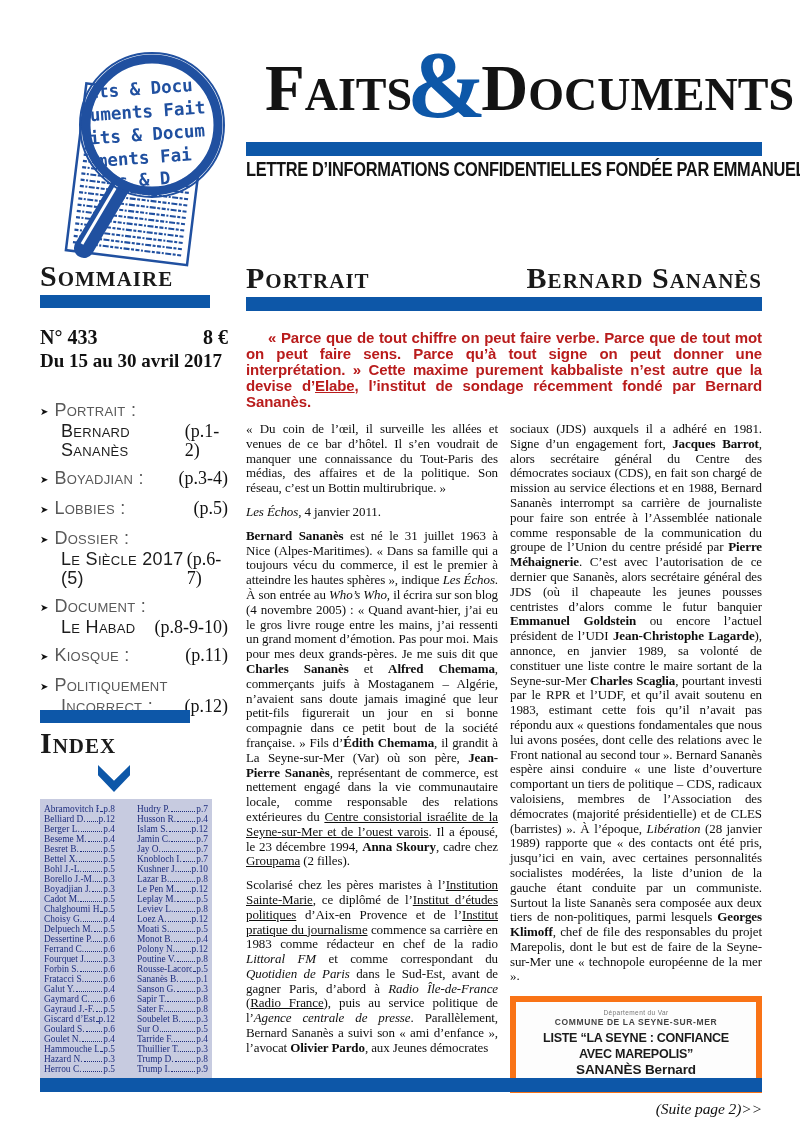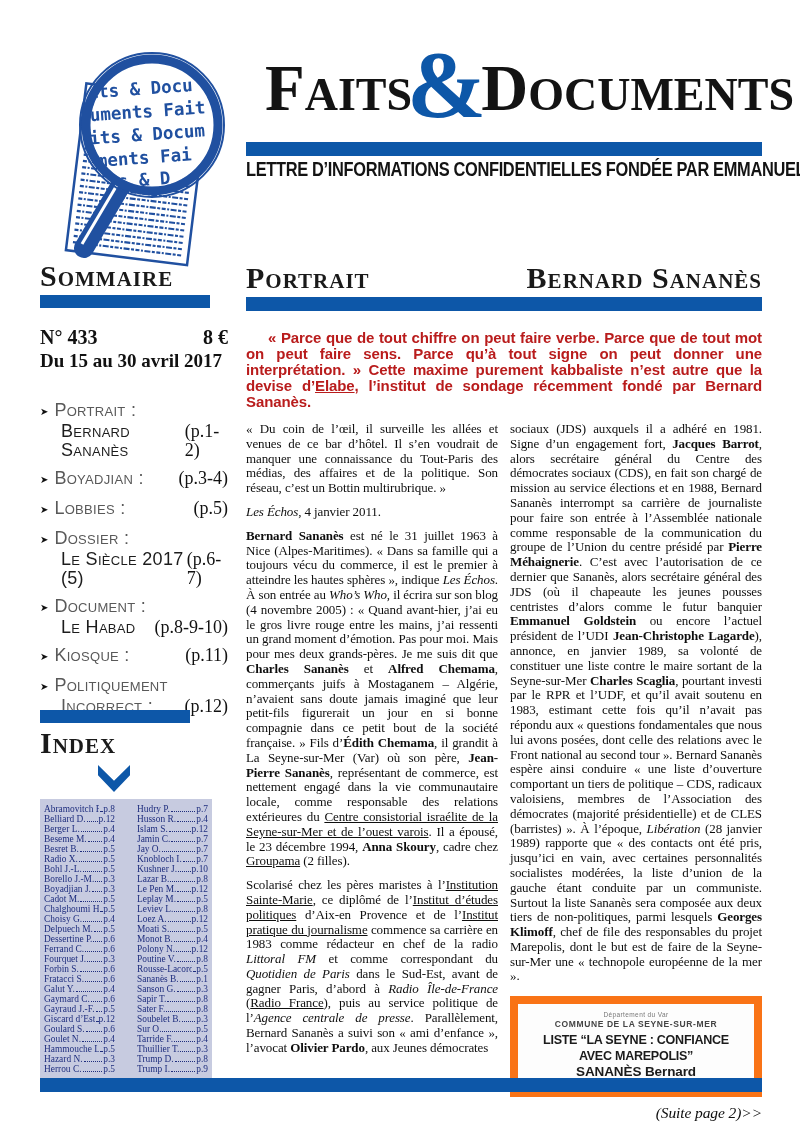--- a/index.html
+++ b/index.html
@@ -77,21 +77,21 @@
   #cols{display:flex;gap:12px;margin-top:12px;}
   .bodycol{width:252px;font-size:13px;line-height:14.8px;text-align:justify;letter-spacing:-0.1px;color:#0e0e0e;}
   .para{margin:0 0 9px 0;}
   .para:last-child{margin-bottom:0;}
   .b{font-weight:bold;}
   .i{font-style:italic;}
   .u{text-decoration:underline;}
 
   
   #poster{
-    margin-top:12px;border:8px solid #f97316;background:#fdfdfd;text-align:center;
+    margin-top:12px;border:6px solid #f97316;background:#fdfdfd;text-align:center;
     font-family:"Liberation Sans", sans-serif;color:#222;padding:7px 4px 9px 4px;
   }
   #poster .p1{font-size:6.5px;color:#777;letter-spacing:.4px;line-height:8px;}
   #poster .p2{font-size:8.5px;font-weight:bold;color:#444;letter-spacing:.6px;line-height:11px;}
   #poster .p3{font-size:10.5px;font-weight:bold;color:#333;letter-spacing:1.2px;line-height:15px;margin-top:3px;}
   #poster .p4{font-size:13.5px;font-weight:bold;color:#1b1b1b;letter-spacing:-0.3px;line-height:16px;margin-top:2px;transform:scaleX(.93);transform-origin:center;}
   #poster .p5{font-size:13.5px;font-weight:bold;color:#1b1b1b;line-height:16px;}
   #suite{margin-top:9px;text-align:right;font-style:italic;font-size:15.5px;}
 
   #footer-bar{left:40px;top:1078px;width:722px;height:14px;}
@@ -263,21 +263,21 @@
           <span class="idx-name">Beseme M.</span>
           <span class="idx-dots"></span>
           <span class="idx-page">p.4</span>
         </div>
         <div class="idx-row">
           <span class="idx-name">Besret B.</span>
           <span class="idx-dots"></span>
           <span class="idx-page">p.5</span>
         </div>
         <div class="idx-row">
-          <span class="idx-name">Radio X.</span>
+          <span class="idx-name">Bettel X.</span>
           <span class="idx-dots"></span>
           <span class="idx-page">p.5</span>
         </div>
         <div class="idx-row">
           <span class="idx-name">Bohl J.-L.</span>
           <span class="idx-dots"></span>
           <span class="idx-page">p.5</span>
         </div>
         <div class="idx-row">
           <span class="idx-name">Borello J.-M.</span>

